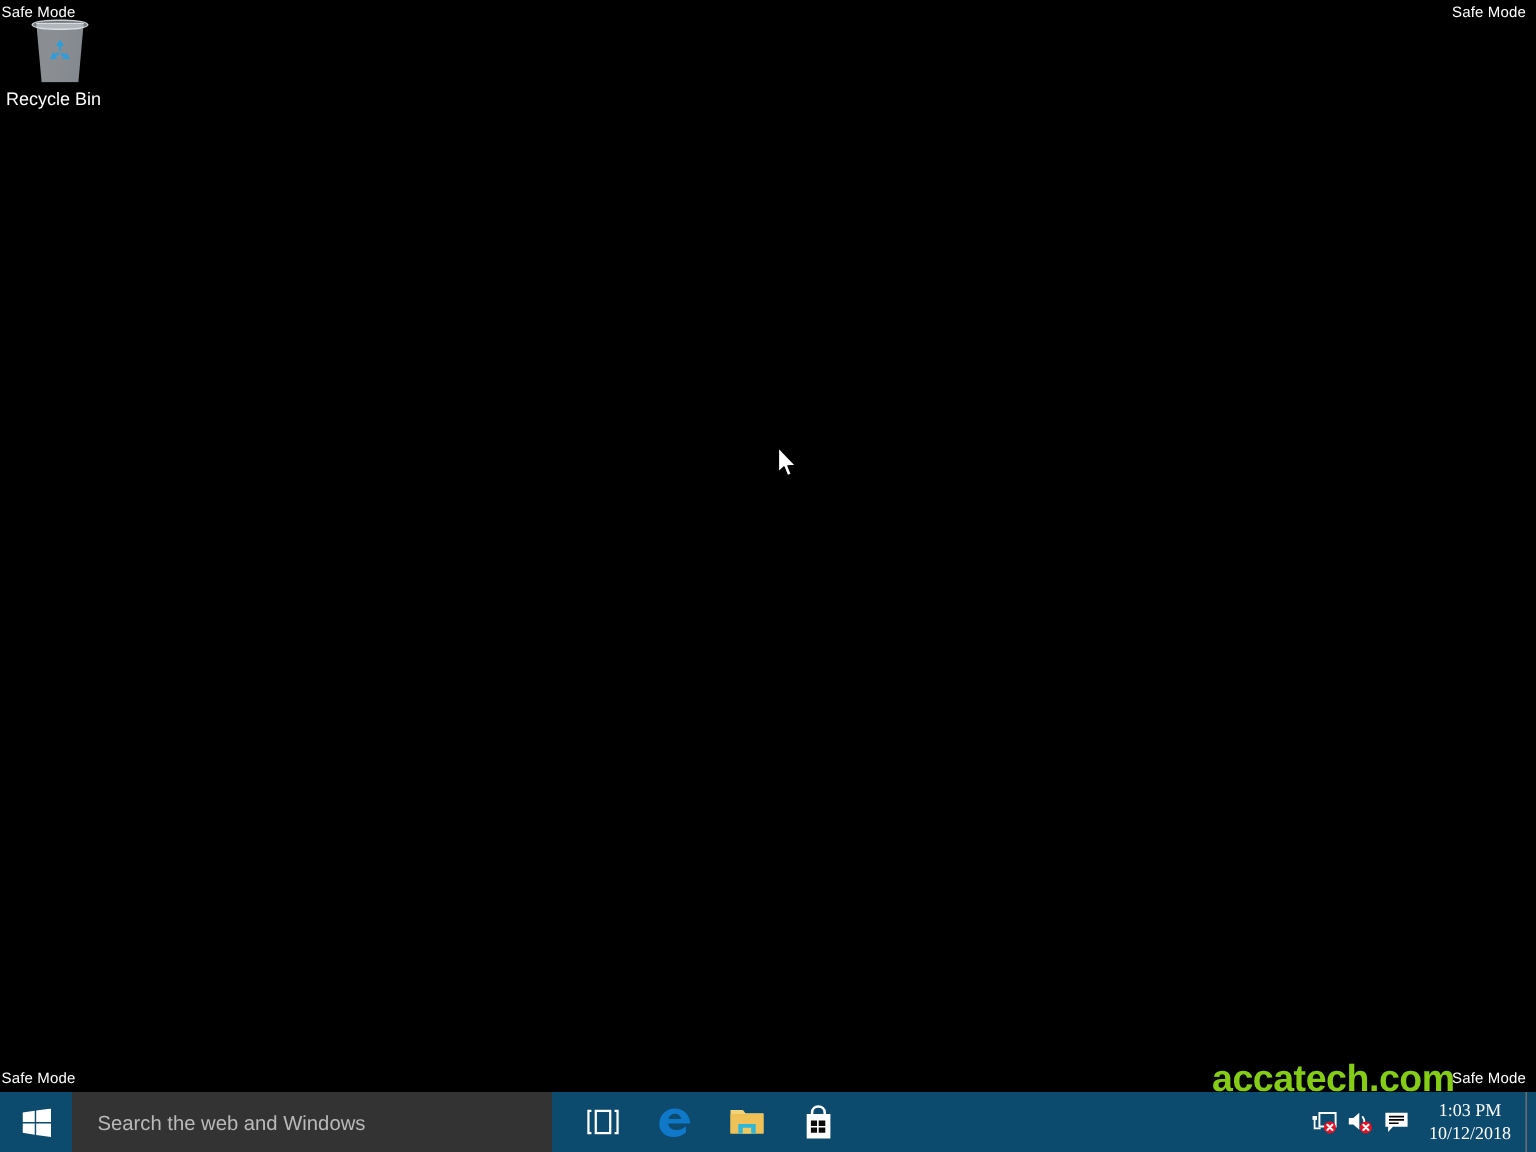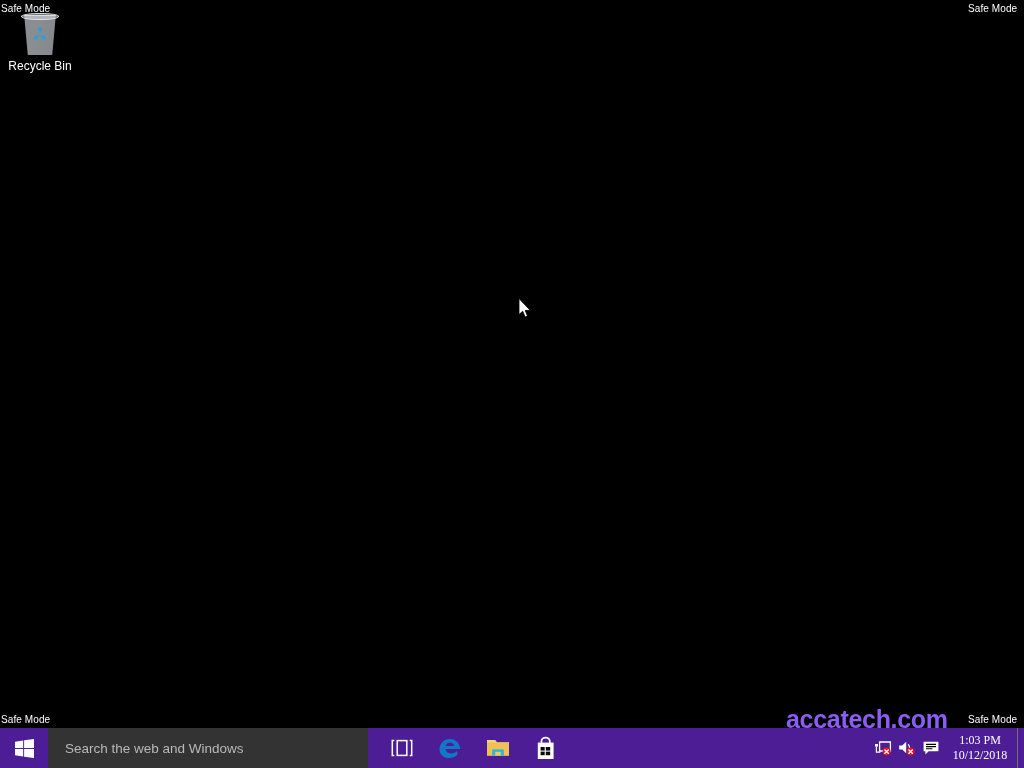--- a/index.html
+++ b/index.html
@@ -50,21 +50,20 @@
     line-height: 15px;
     white-space: nowrap;
   }
 
   
   #recycle-bin {
     position: absolute;
     left: 4px;
     top: 12px;
     width: 72px;
-    text-align: center;
     cursor: default;
   }
   .rb-art {
     position: relative;
     width: 46px;
     height: 44px;
     margin: 0 auto 3px auto;
   }
   .rb-body {
     position: absolute;
@@ -97,38 +96,38 @@
     color: #ffffff;
     font-size: 12px;
     line-height: 14px;
     text-shadow: 0 1px 2px rgba(0,0,0,0.9);
     white-space: nowrap;
   }
 
   
   #site-watermark {
     position: absolute;
-    left: 786px;
+    left: 808px;
     top: 704px;
-    color: #8b5cf6;
+    color: #84cc16;
     font-size: 25px;
     font-weight: bold;
     letter-spacing: -0.3px;
     line-height: 30px;
     white-space: nowrap;
   }
 
   
   #taskbar {
     position: absolute;
     left: 0;
     top: 728px;
     width: 1024px;
     height: 40px;
-    background: #4c1d95;
+    background: #0c4a6e;
     display: flex;
     align-items: stretch;
   }
 
   #start-button {
     width: 48px;
     height: 40px;
     display: flex;
     align-items: center;
     justify-content: center;

